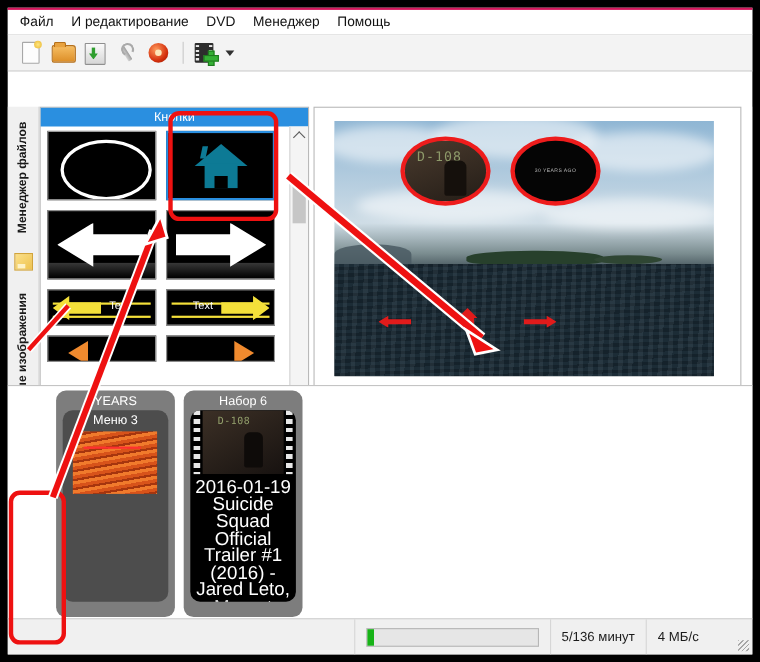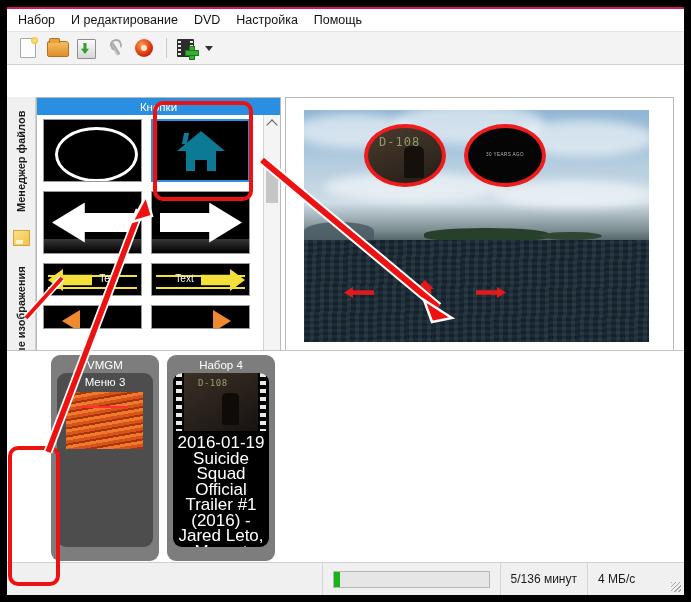--- a/index.html
+++ b/index.html
@@ -258,24 +258,24 @@
   svg.overlay{position:absolute;left:0;top:0;width:691px;height:602px;pointer-events:none;}
   .box-red{position:absolute;border:4px solid #ee1111;border-radius:10px;pointer-events:none;}
 </style>
 </head>
 <body>
 
 <div class="window">
 
 
   <div class="menubar">
-    <div class="menu-item">Набор</div>
+    <div class="menu-item">Файл</div>
     <div class="menu-item">И редактирование</div>
     <div class="menu-item">DVD</div>
-    <div class="menu-item">Настройка</div>
+    <div class="menu-item">Менеджер</div>
     <div class="menu-item">Помощь</div>
   </div>
 
   <div class="toolbar">
     <div class="tb">
         <i class="ic-new"></i>
       </div>
     <div class="tb">
         <i class="ic-folder"></i>
       </div>
@@ -392,33 +392,33 @@
         </span>
         <i class="nav-r"></i>
       </div>
     </div>
   </div>
 
   <div class="timeline">
     <div class="tl-inner">
 
       <div class="group">
-        <div class="group-title">VMGM</div>
+        <div class="group-title">YEARS</div>
         <div class="group-row">
           <div class="menu-card">
             <div class="mc-title">Меню 3</div>
             <div class="mc-thumb">
               <div class="thumb-lava"></div>
             </div>
           </div>
         </div>
       </div>
 
       <div class="group">
-        <div class="group-title">Набор 4</div>
+        <div class="group-title">Набор 6</div>
         <div class="group-row">
           <div class="film-card">
             <div class="fc-strip">
               <i class="perf l"></i>
               <i class="perf r"></i>
               <div class="fc-img">
                 <div class="img-sq">
                   <span class="code">D-108</span>
                   <i class="fig"></i>
                 </div>

